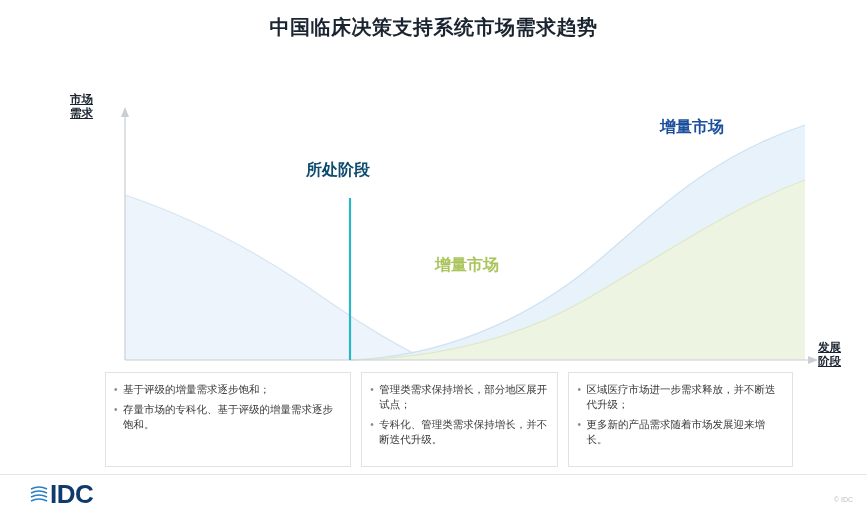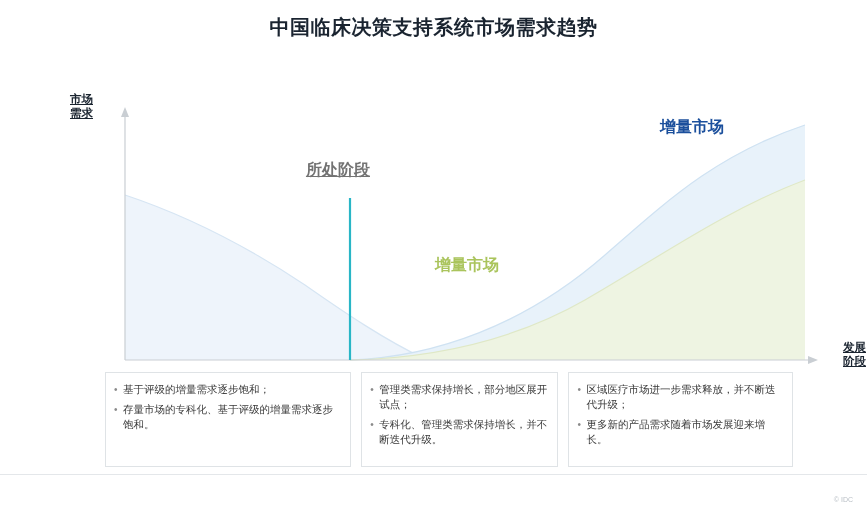--- a/index.html
+++ b/index.html
@@ -61,34 +61,33 @@
   #ylabel {
     left: 70px;
     top: 92px;
     width: 48px;
     text-align: left;
   }
   #xlabel {
     left: 818px;
     top: 340px;
     width: 48px;
-    text-align: right;
+    text-align: left;
   }
 
   
   .annot {
     position: absolute;
     font-size: 16px;
     font-weight: bold;
   }
   #annot-current {
     left: 306px;
     top: 160px;
-    color: #737373;
-    text-decoration: underline;
+    color: #0c4a6e;
   }
   #annot-stock {
     left: 435px;
     top: 255px;
     color: #aac45c;
   }
   #annot-growth {
     left: 660px;
     top: 117px;
     color: #1b4f9c;
@@ -244,16 +243,25 @@
       <div class="note-item">
         <span class="bullet">•</span>
         <span class="note-text">更多新的产品需求随着市场发展迎来增长。</span>
       </div>
     </div>
 
   </div>
 
   <div id="footer-rule"></div>
 
+  <div id="logo">
+    <svg class="mark" viewBox="0 0 18 20">
+      <path d="M1 5 Q9 1 17 5" stroke="#2b7fc4" stroke-width="1.6" fill="none"></path>
+      <path d="M1 9 Q9 5 17 9" stroke="#2b7fc4" stroke-width="1.6" fill="none"></path>
+      <path d="M1 13 Q9 9 17 13" stroke="#2b7fc4" stroke-width="1.6" fill="none"></path>
+      <path d="M1 17 Q9 13 17 17" stroke="#2b7fc4" stroke-width="1.6" fill="none"></path>
+    </svg>
+    <span class="word">IDC</span>
+  </div>
 
   <div id="copyright">© IDC</div>
 
 </div>
 
 </body></html>

